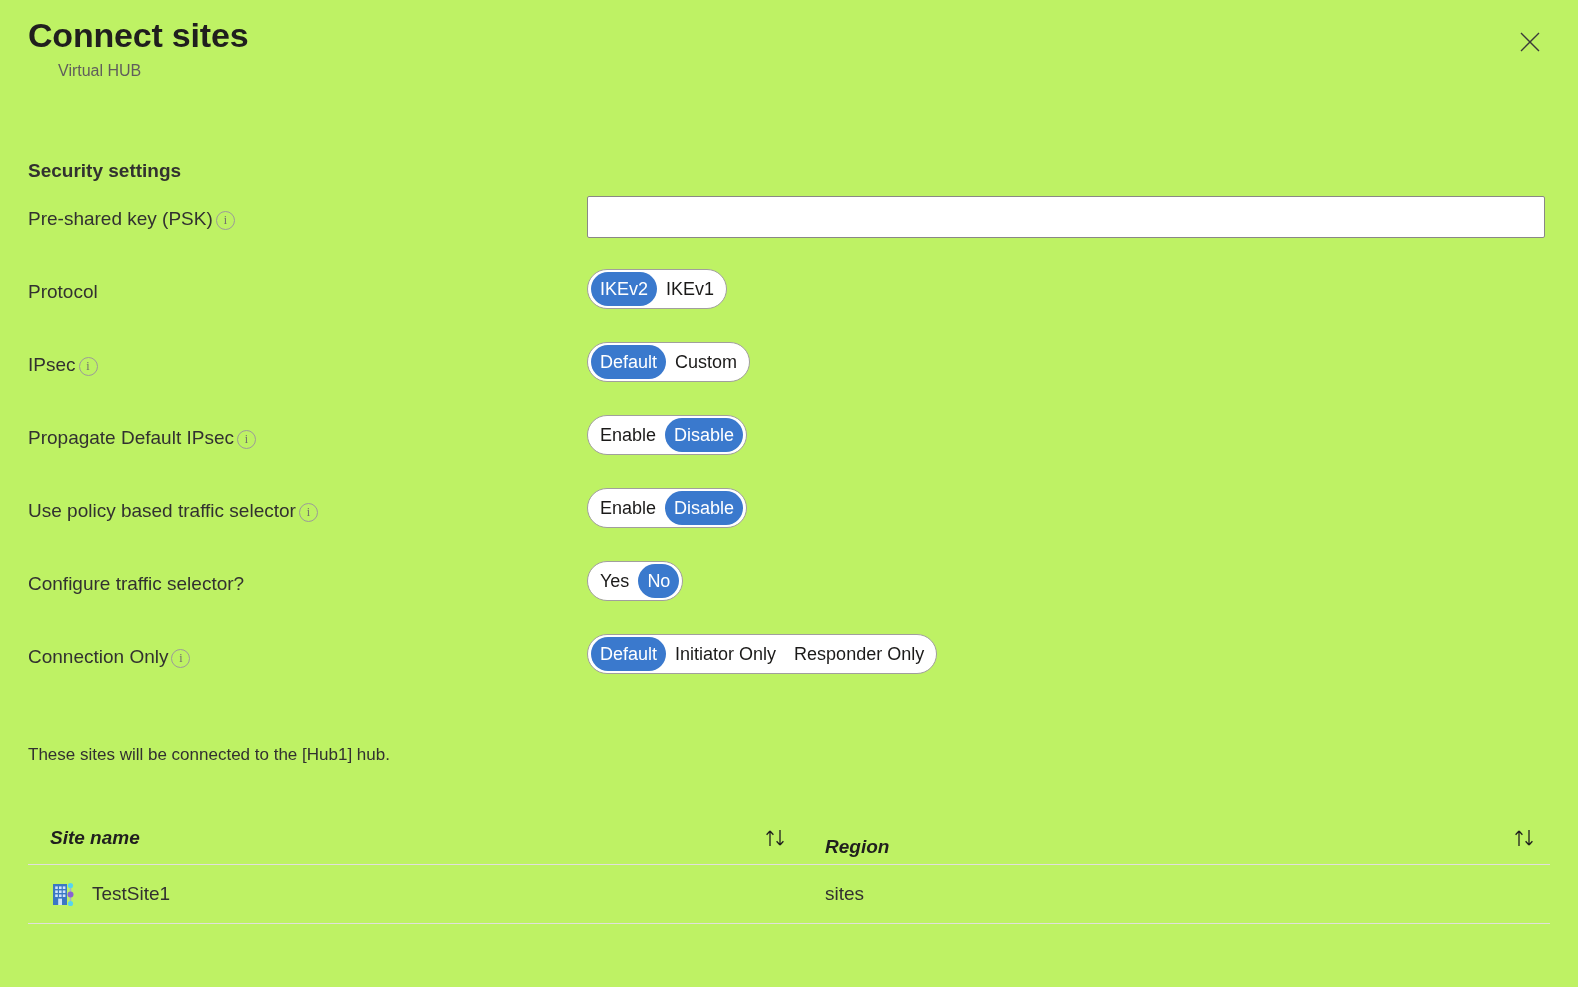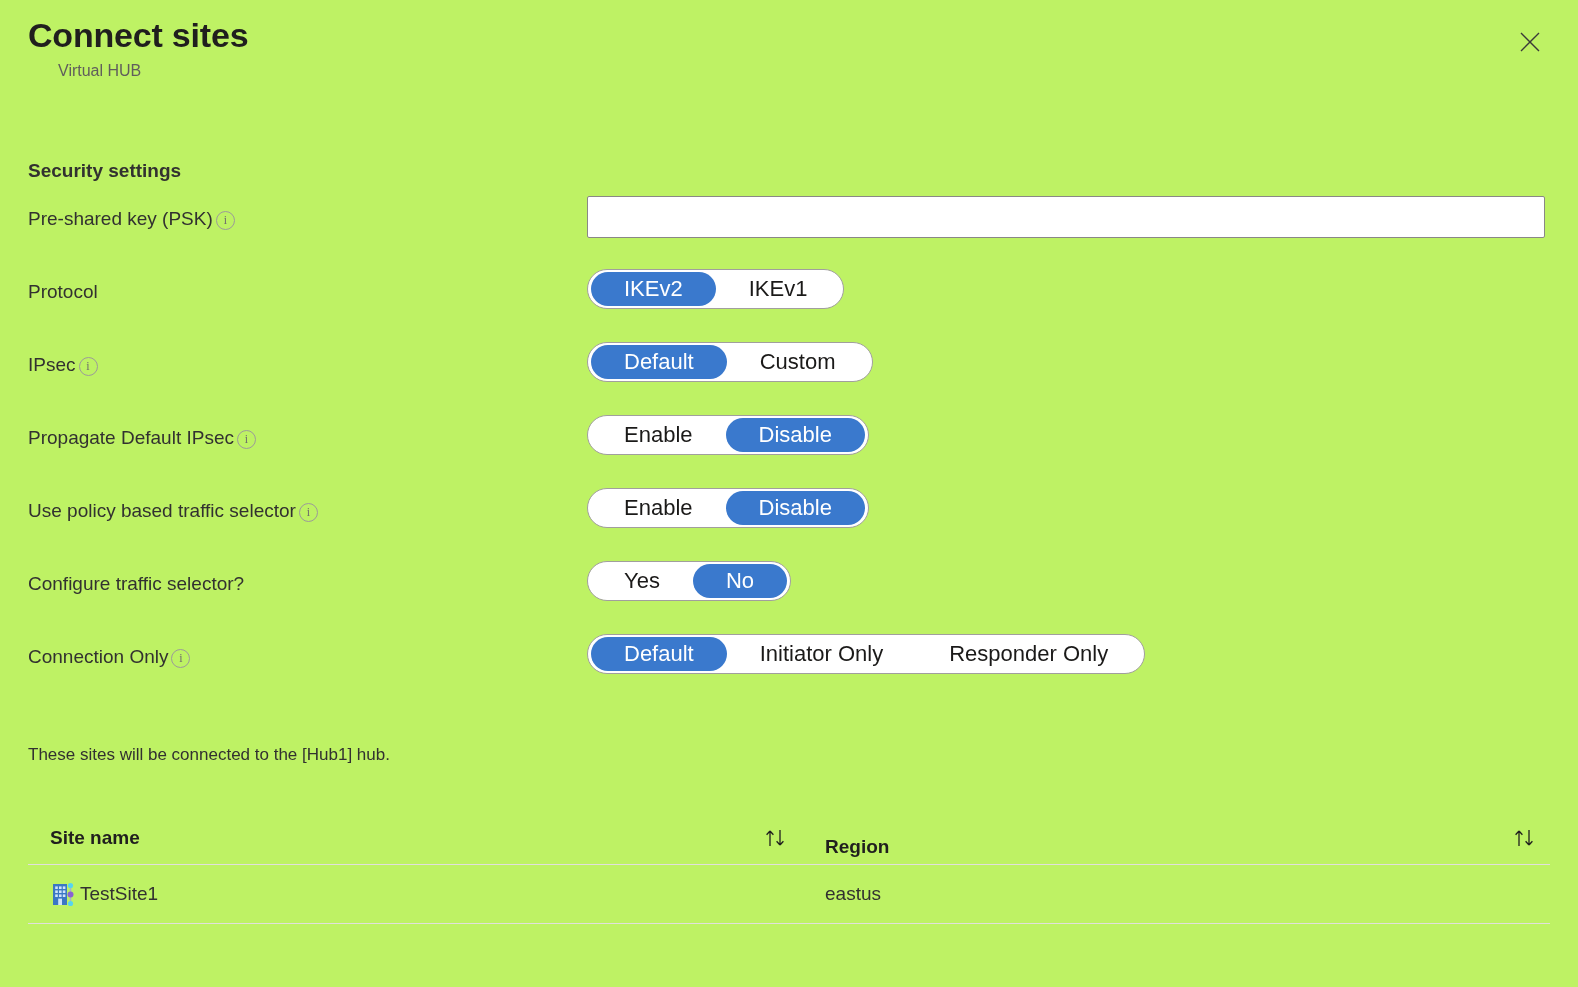--- a/index.html
+++ b/index.html
@@ -70,59 +70,59 @@
 
   
   .choice-group {
     display: inline-flex; align-items: center;
     height: 40px; padding: 3px;
     border: 1px solid #a19f9d; border-radius: 22px;
     background: #ffffff;
   }
   .choice-option {
     display: inline-flex; align-items: center; justify-content: center;
-    height: 34px; padding: 0 33px;
+    height: 34px; padding: 0 9px;
     border-radius: 18px; border: 0; background: transparent;
     font-family: "Liberation Sans", sans-serif;
-    font-size: 22px; font-weight: 400; line-height: 1;
+    font-size: 18px; font-weight: 400; line-height: 1;
     color: #1b1a19; cursor: pointer; white-space: nowrap;
   }
   .choice-option.selected { background: #3a79cd; color: #ffffff; }
 
   
   .sites-note {
     position: absolute; left: 28px; top: 742px;
     font-size: 17px; color: #323130; line-height: 26px;
   }
 
   
   .sites-table { position: absolute; left: 28px; top: 812px; width: 1522px; }
   .table-head { display: flex; align-items: center; height: 52px; }
   .th {
     font-size: 19px; font-weight: 600; color: #201f1e; line-height: 26px;
-    display: flex; align-items: center;
+    display: flex; align-items: center; font-style: italic;
   }
   .th-sitename { width: 720px; padding-left: 22px; }
   .th-sort {
     width: 55px; display: flex; align-items: center; justify-content: center;
     cursor: pointer;
   }
   .th-region { width: 670px; padding-left: 22px; margin-top: 18px; }
   .th-sort-right {
     flex: 1; display: flex; align-items: center; justify-content: flex-end;
     padding-right: 12px; cursor: pointer;
   }
   .sort-icon { display: block; }
 
   .table-row {
     display: flex; align-items: center; height: 60px;
     border-top: 1px solid #e1dfdd; border-bottom: 1px solid #e1dfdd;
   }
   .td { font-size: 19px; color: #323130; line-height: 26px; display: flex; align-items: center; }
-  .td-sitename { width: 775px; padding-left: 22px; }
+  .td-sitename { width: 775px; padding-left: 22px; gap: 12px; }
   .td-region { padding-left: 22px; }
   .site-icon { display: block; flex: 0 0 auto; }
 </style>
 </head>
 <body>
 
 <div class="blade">
 
   <div class="blade-header">
     <div class="blade-title">Connect sites</div>
@@ -273,18 +273,18 @@
           <rect x="9.0" y="15.4" width="2.6" height="2.6" fill="#cfe4fa"></rect>
           <rect x="12.8" y="15.4" width="2.6" height="2.6" fill="#cfe4fa"></rect>
           <rect x="8.2" y="19.6" width="3.8" height="6.4" fill="#cfe4fa"></rect>
           <line x1="20.5" y1="7" x2="20.5" y2="24" stroke="#a9b4c4" stroke-width="1.6"></line>
           <circle cx="20.5" cy="6.5" r="2.6" fill="#57d4ef"></circle>
           <circle cx="20.5" cy="24.5" r="2.6" fill="#57d4ef"></circle>
           <circle cx="20.5" cy="15.5" r="3" fill="#8a63d2"></circle>
         </svg>
         <span>TestSite1</span>
       </div>
-      <div class="td td-region">eastus</div>
+      <div class="td td-region">sites</div>
     </div>
 
   </div>
 
 </div>
 
 </body></html>

